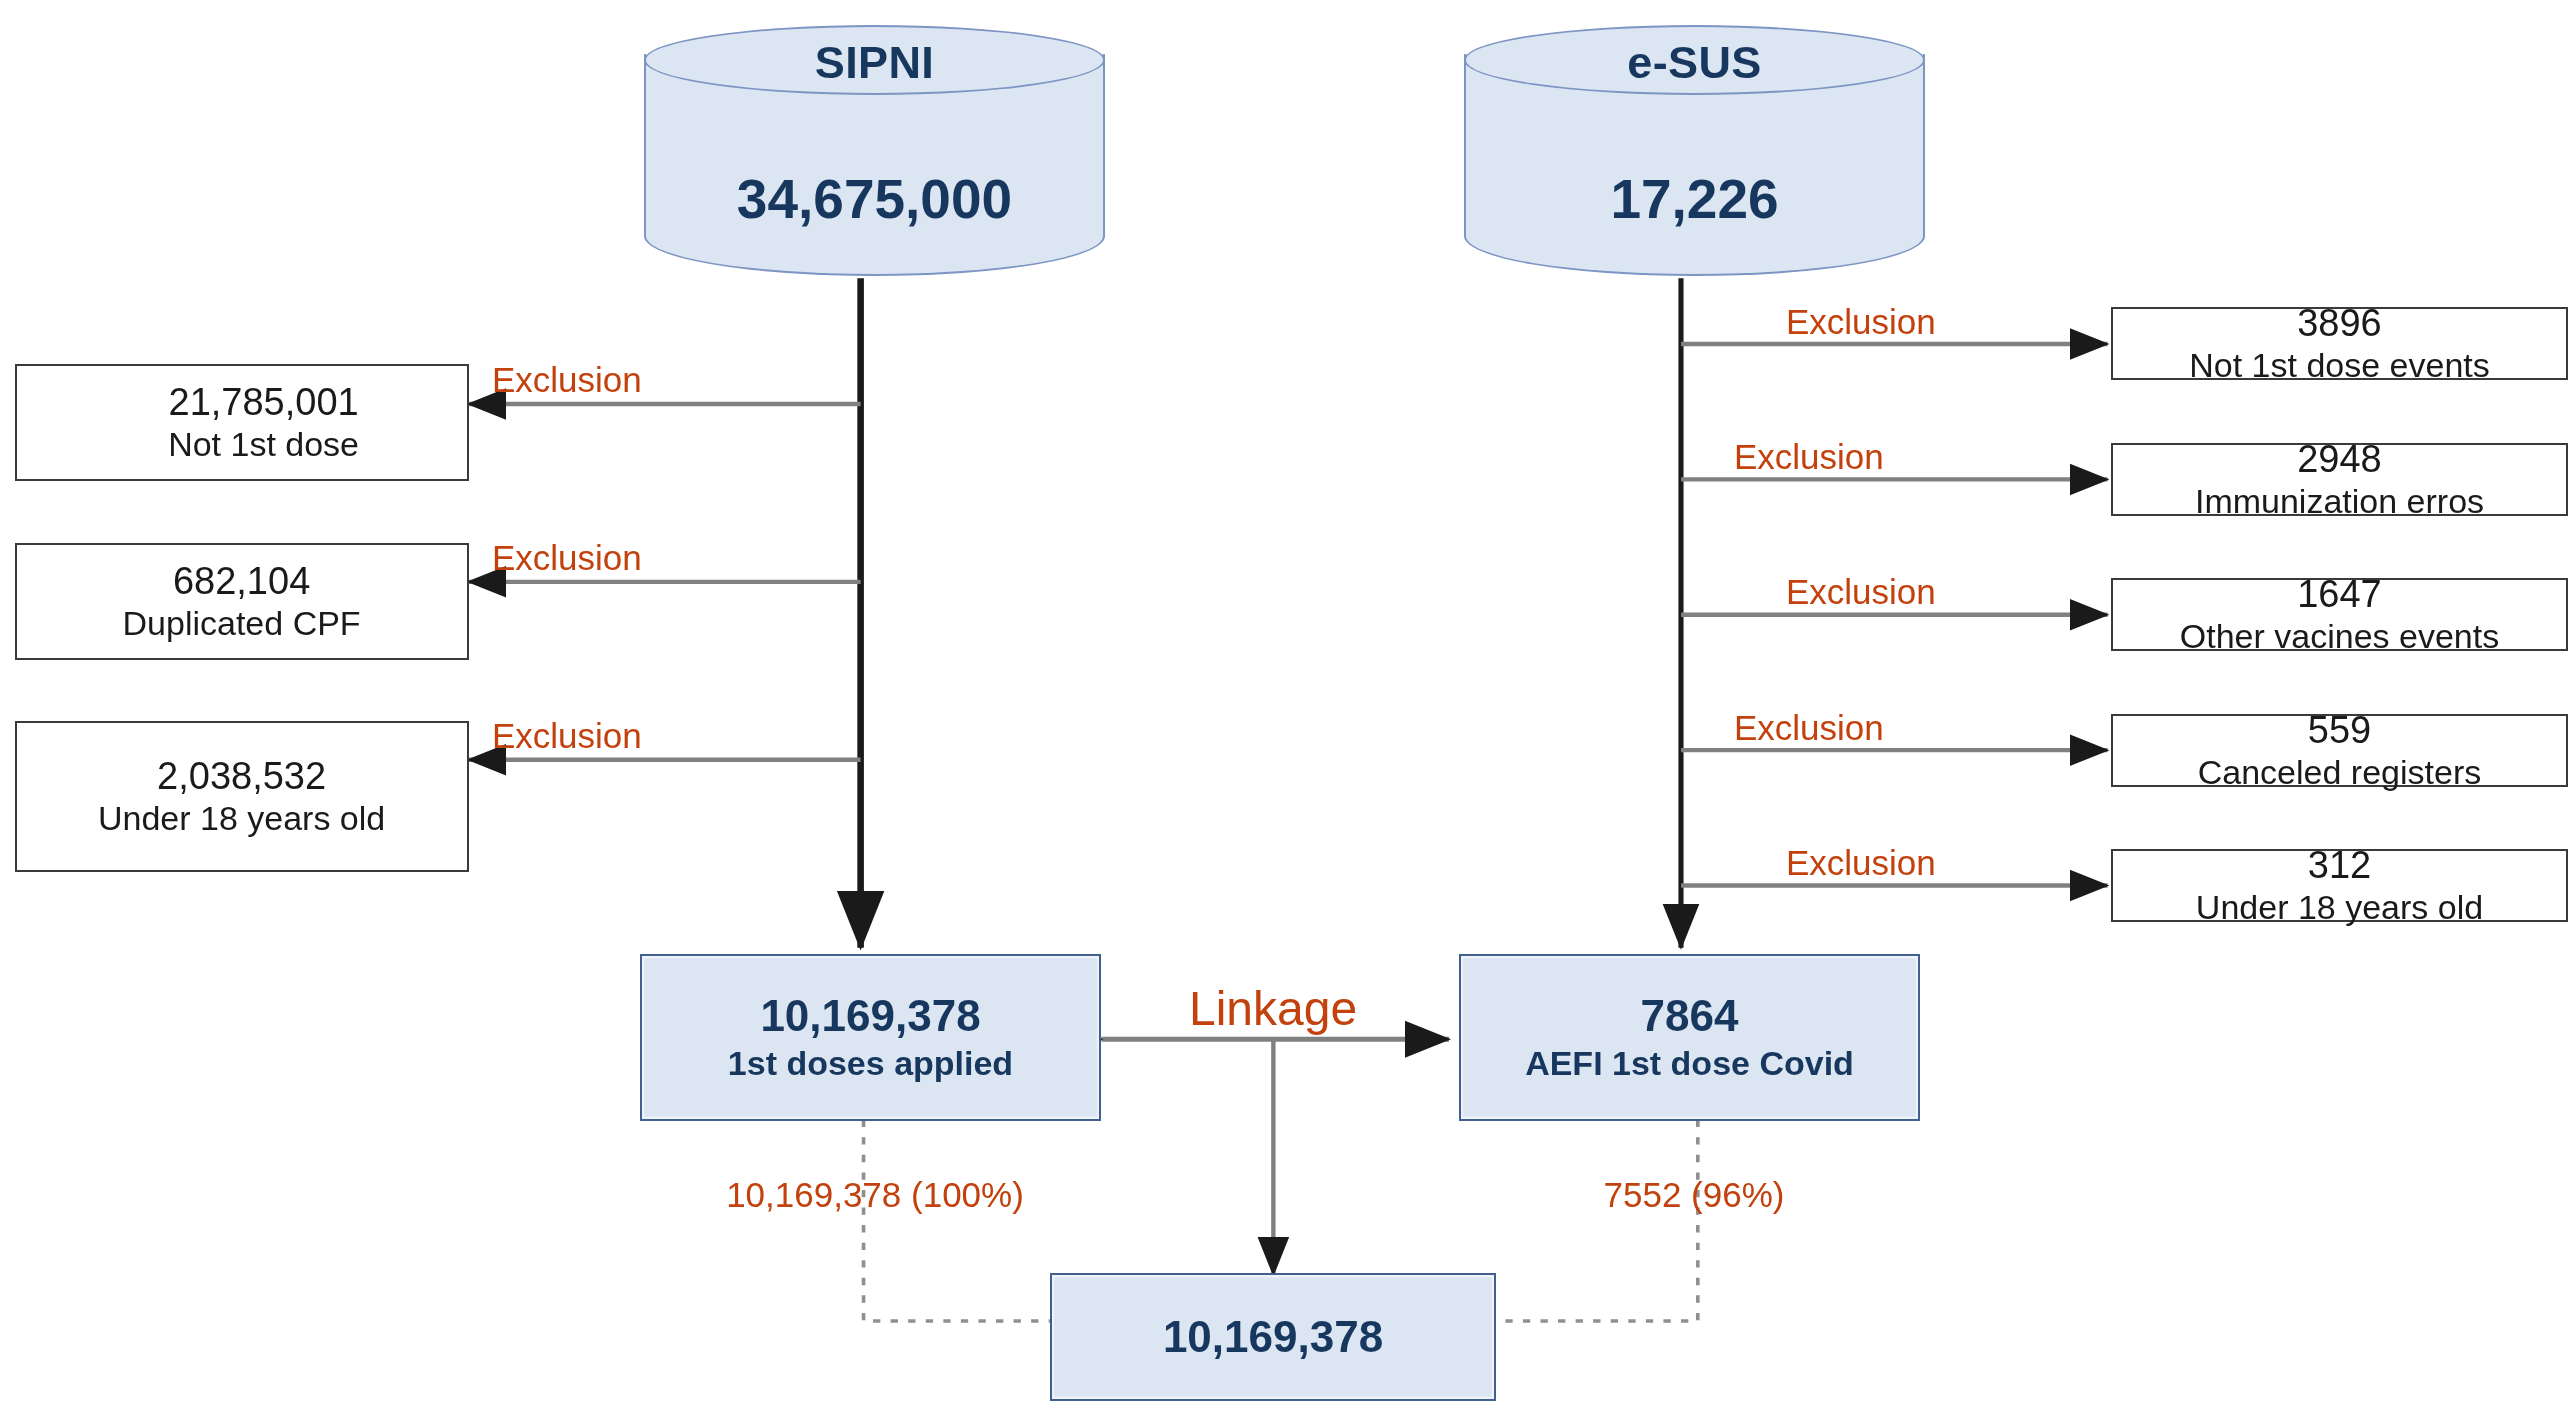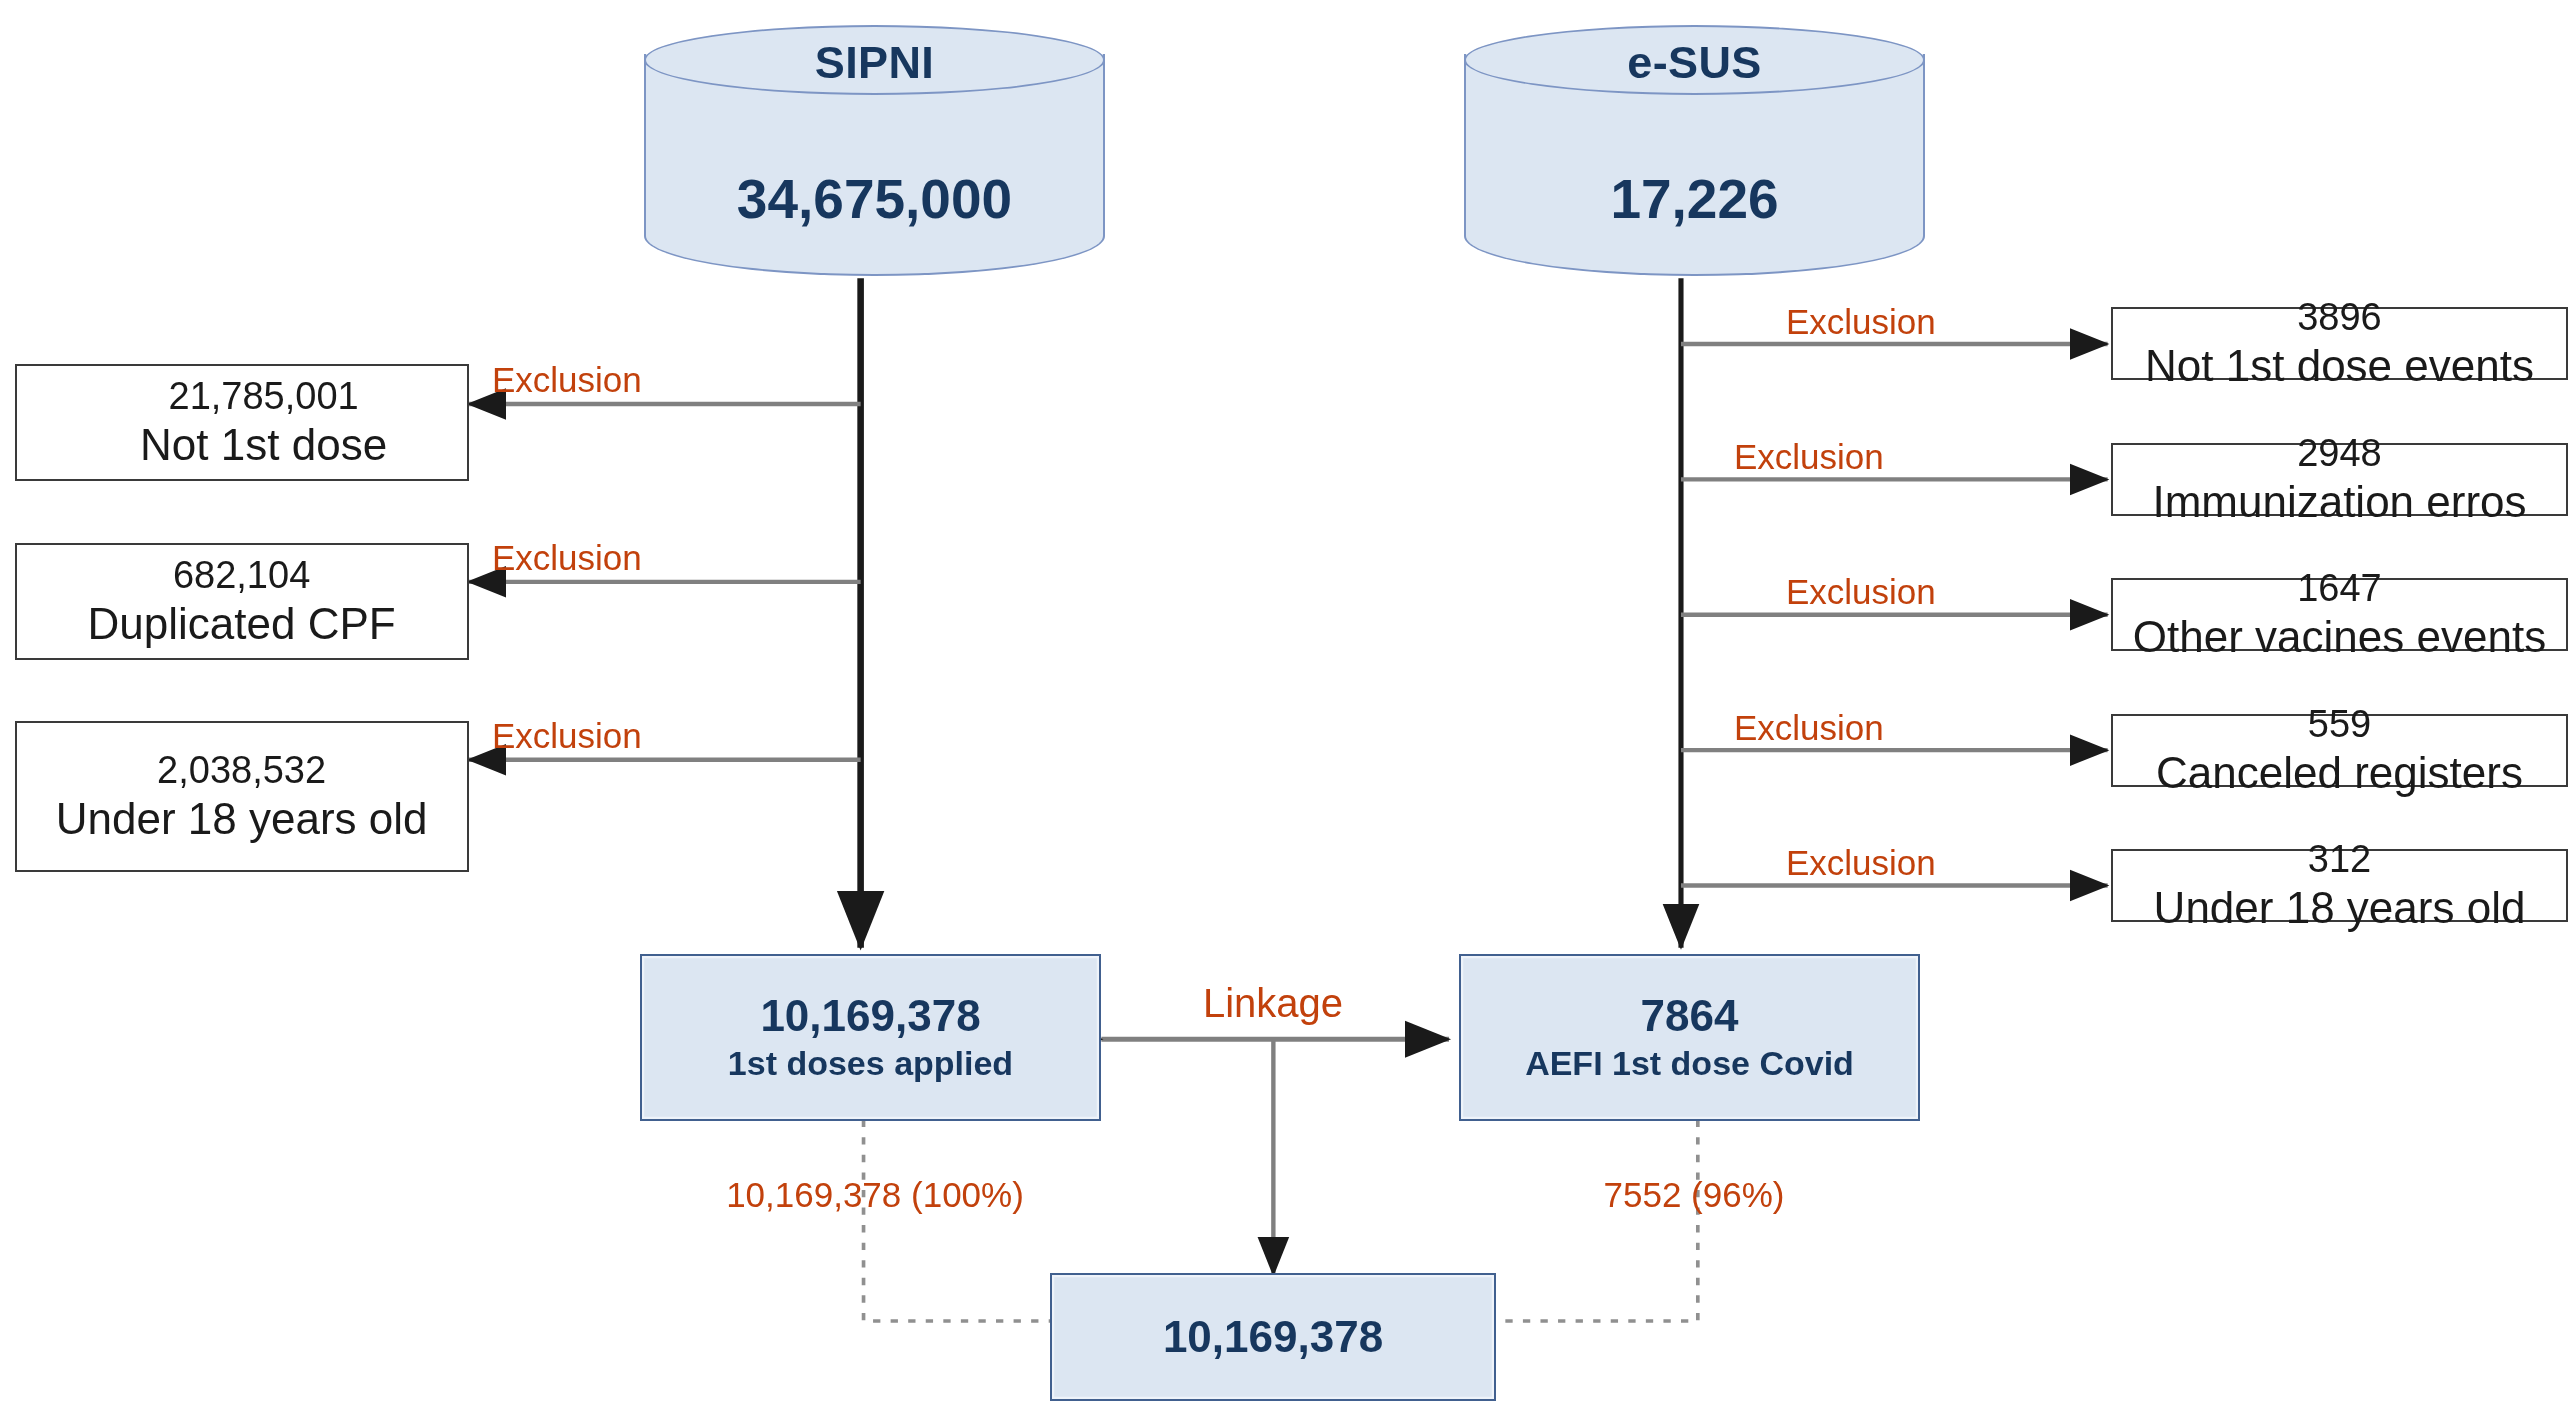--- a/index.html
+++ b/index.html
@@ -73,21 +73,21 @@
     justify-content:center;
     color:#1a1a1a;
   }
   .exbox .n{
     font-size:38px;
     line-height:1.05;
     margin-bottom:4.4px;
     white-space:nowrap;
   }
   .exbox .d{
-    font-size:44px;
+    font-size:34px;
     line-height:1.05;
     white-space:nowrap;
   }
 
   
   .bluebox{
     position:absolute;
     box-sizing:border-box;
     background:#dce6f2;
     border:2.9px solid #41608f;
@@ -111,21 +111,21 @@
     white-space:nowrap;
   }
 
   
   .flabel{
     position:absolute;
     color:#c2410c;
     font-size:35px;
     white-space:nowrap;
   }
-  .flabel.big{ font-size:40px; }
+  .flabel.big{ font-size:48px; }
   .flabel.center{ text-align:center; transform:translateX(-50%); }
 </style>
 </head>
 <body>
 
 <div id="stage">
 
   <svg id="svg-layer" viewBox="0 0 3520 1917">
     <defs>
       <marker id="ah-dark" markerWidth="10" markerHeight="10" refX="8.6" refY="4" orient="auto" markerUnits="strokeWidth">

